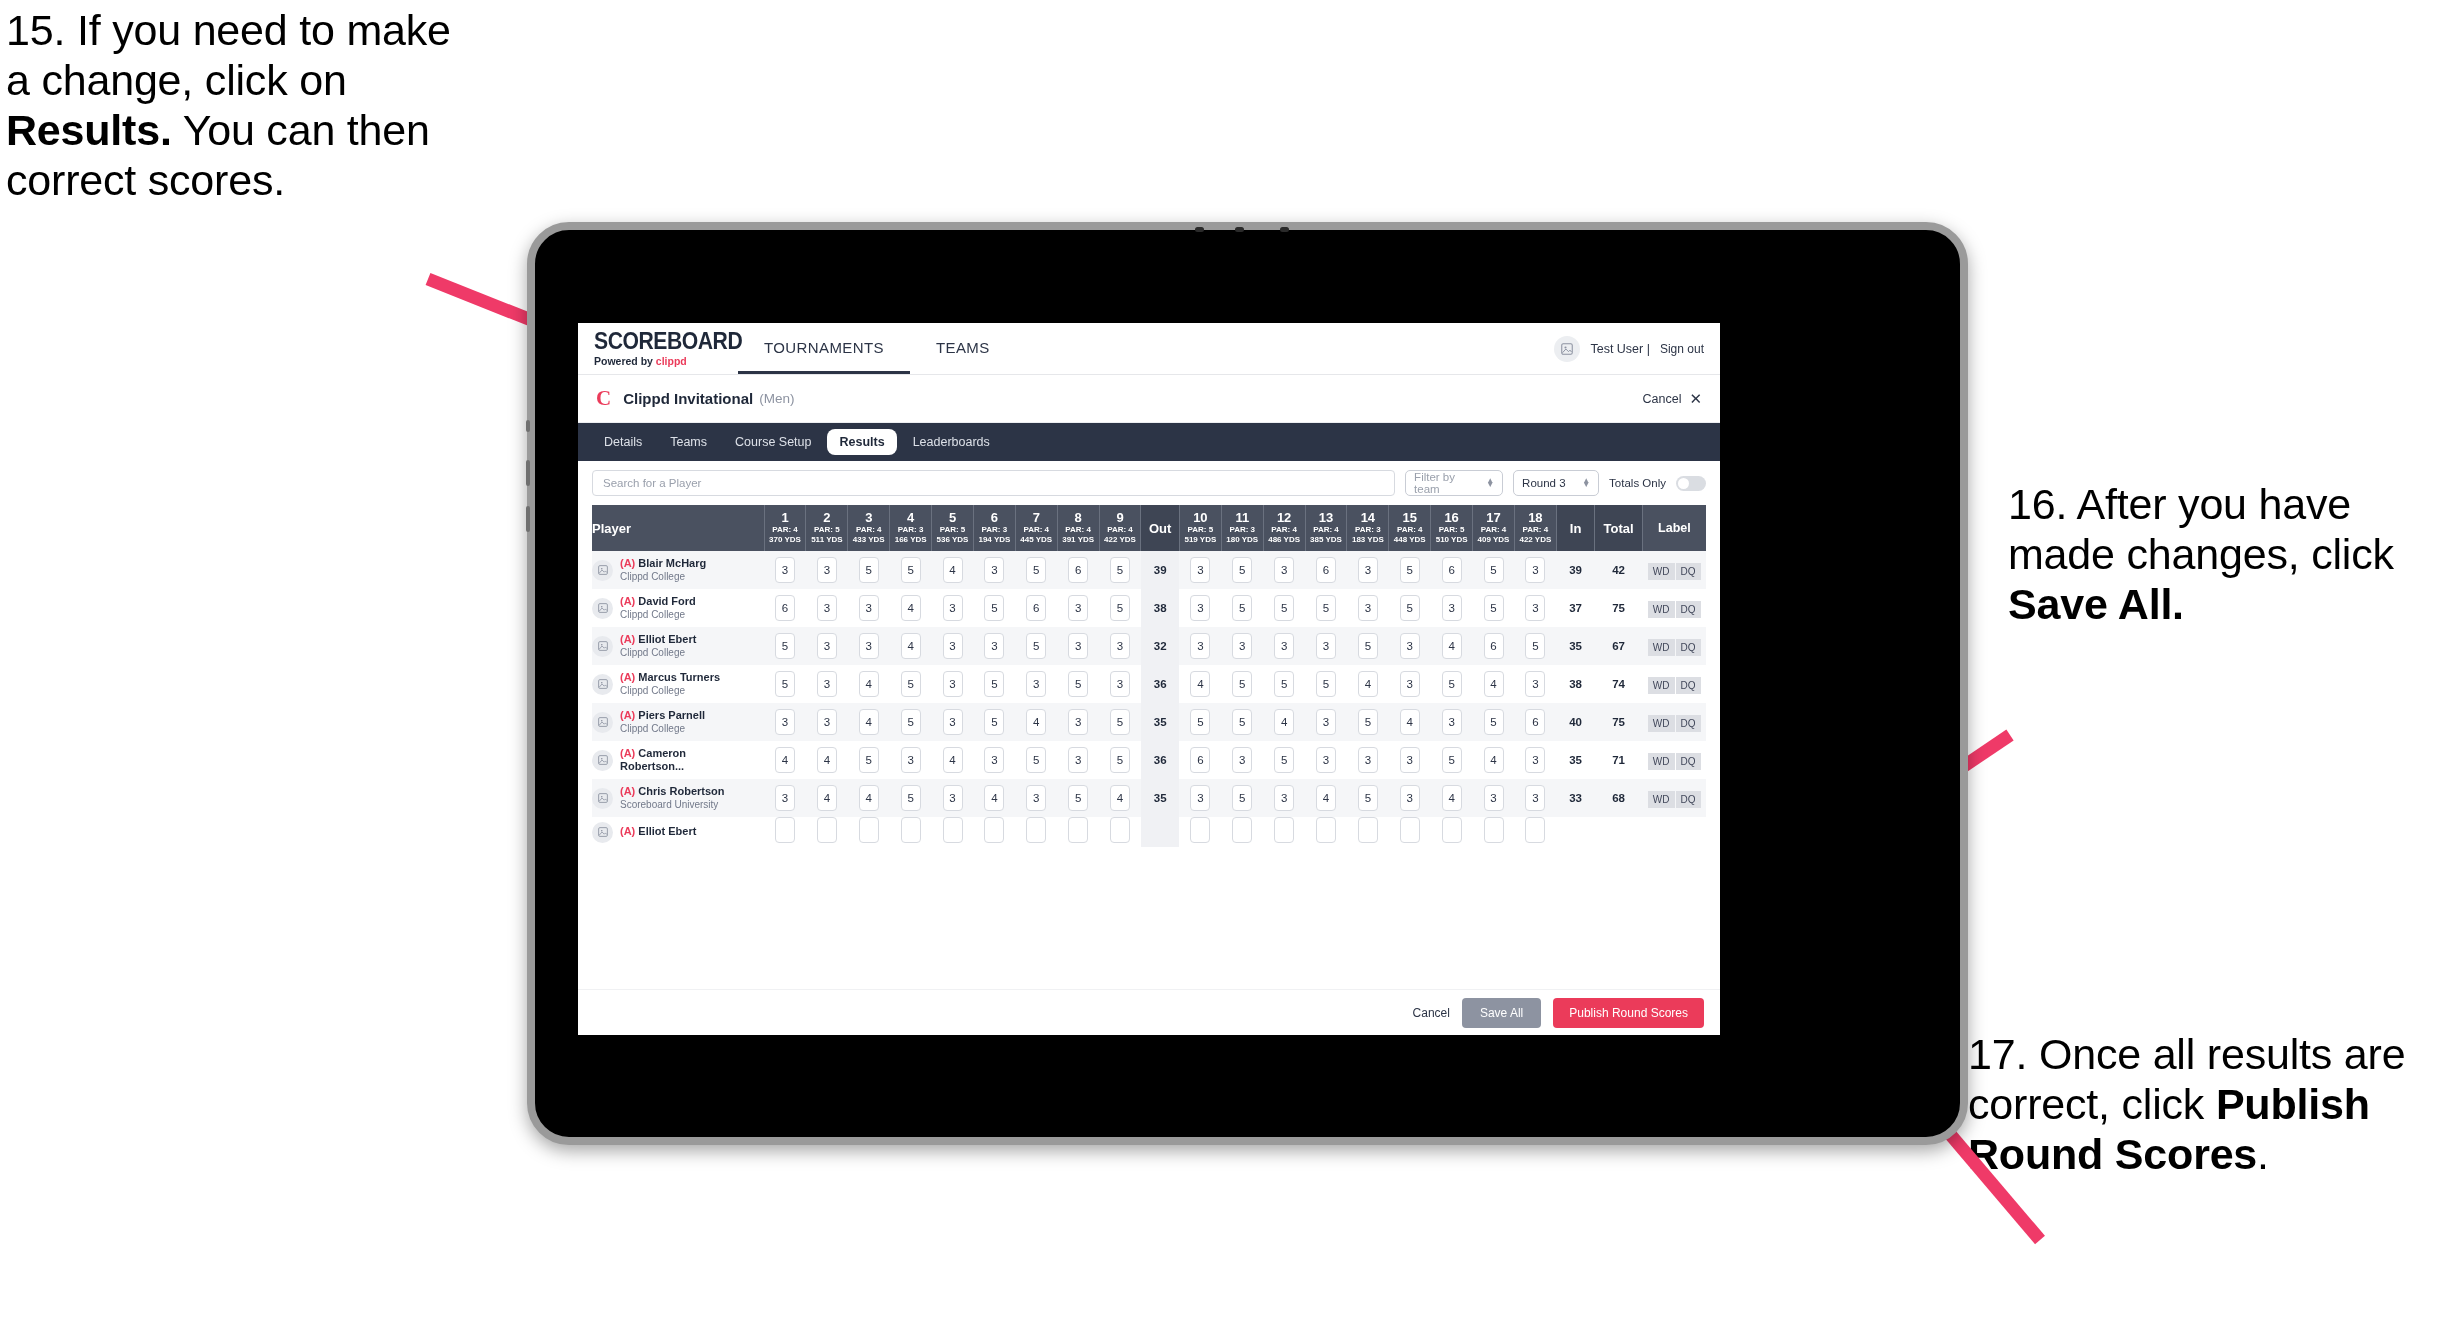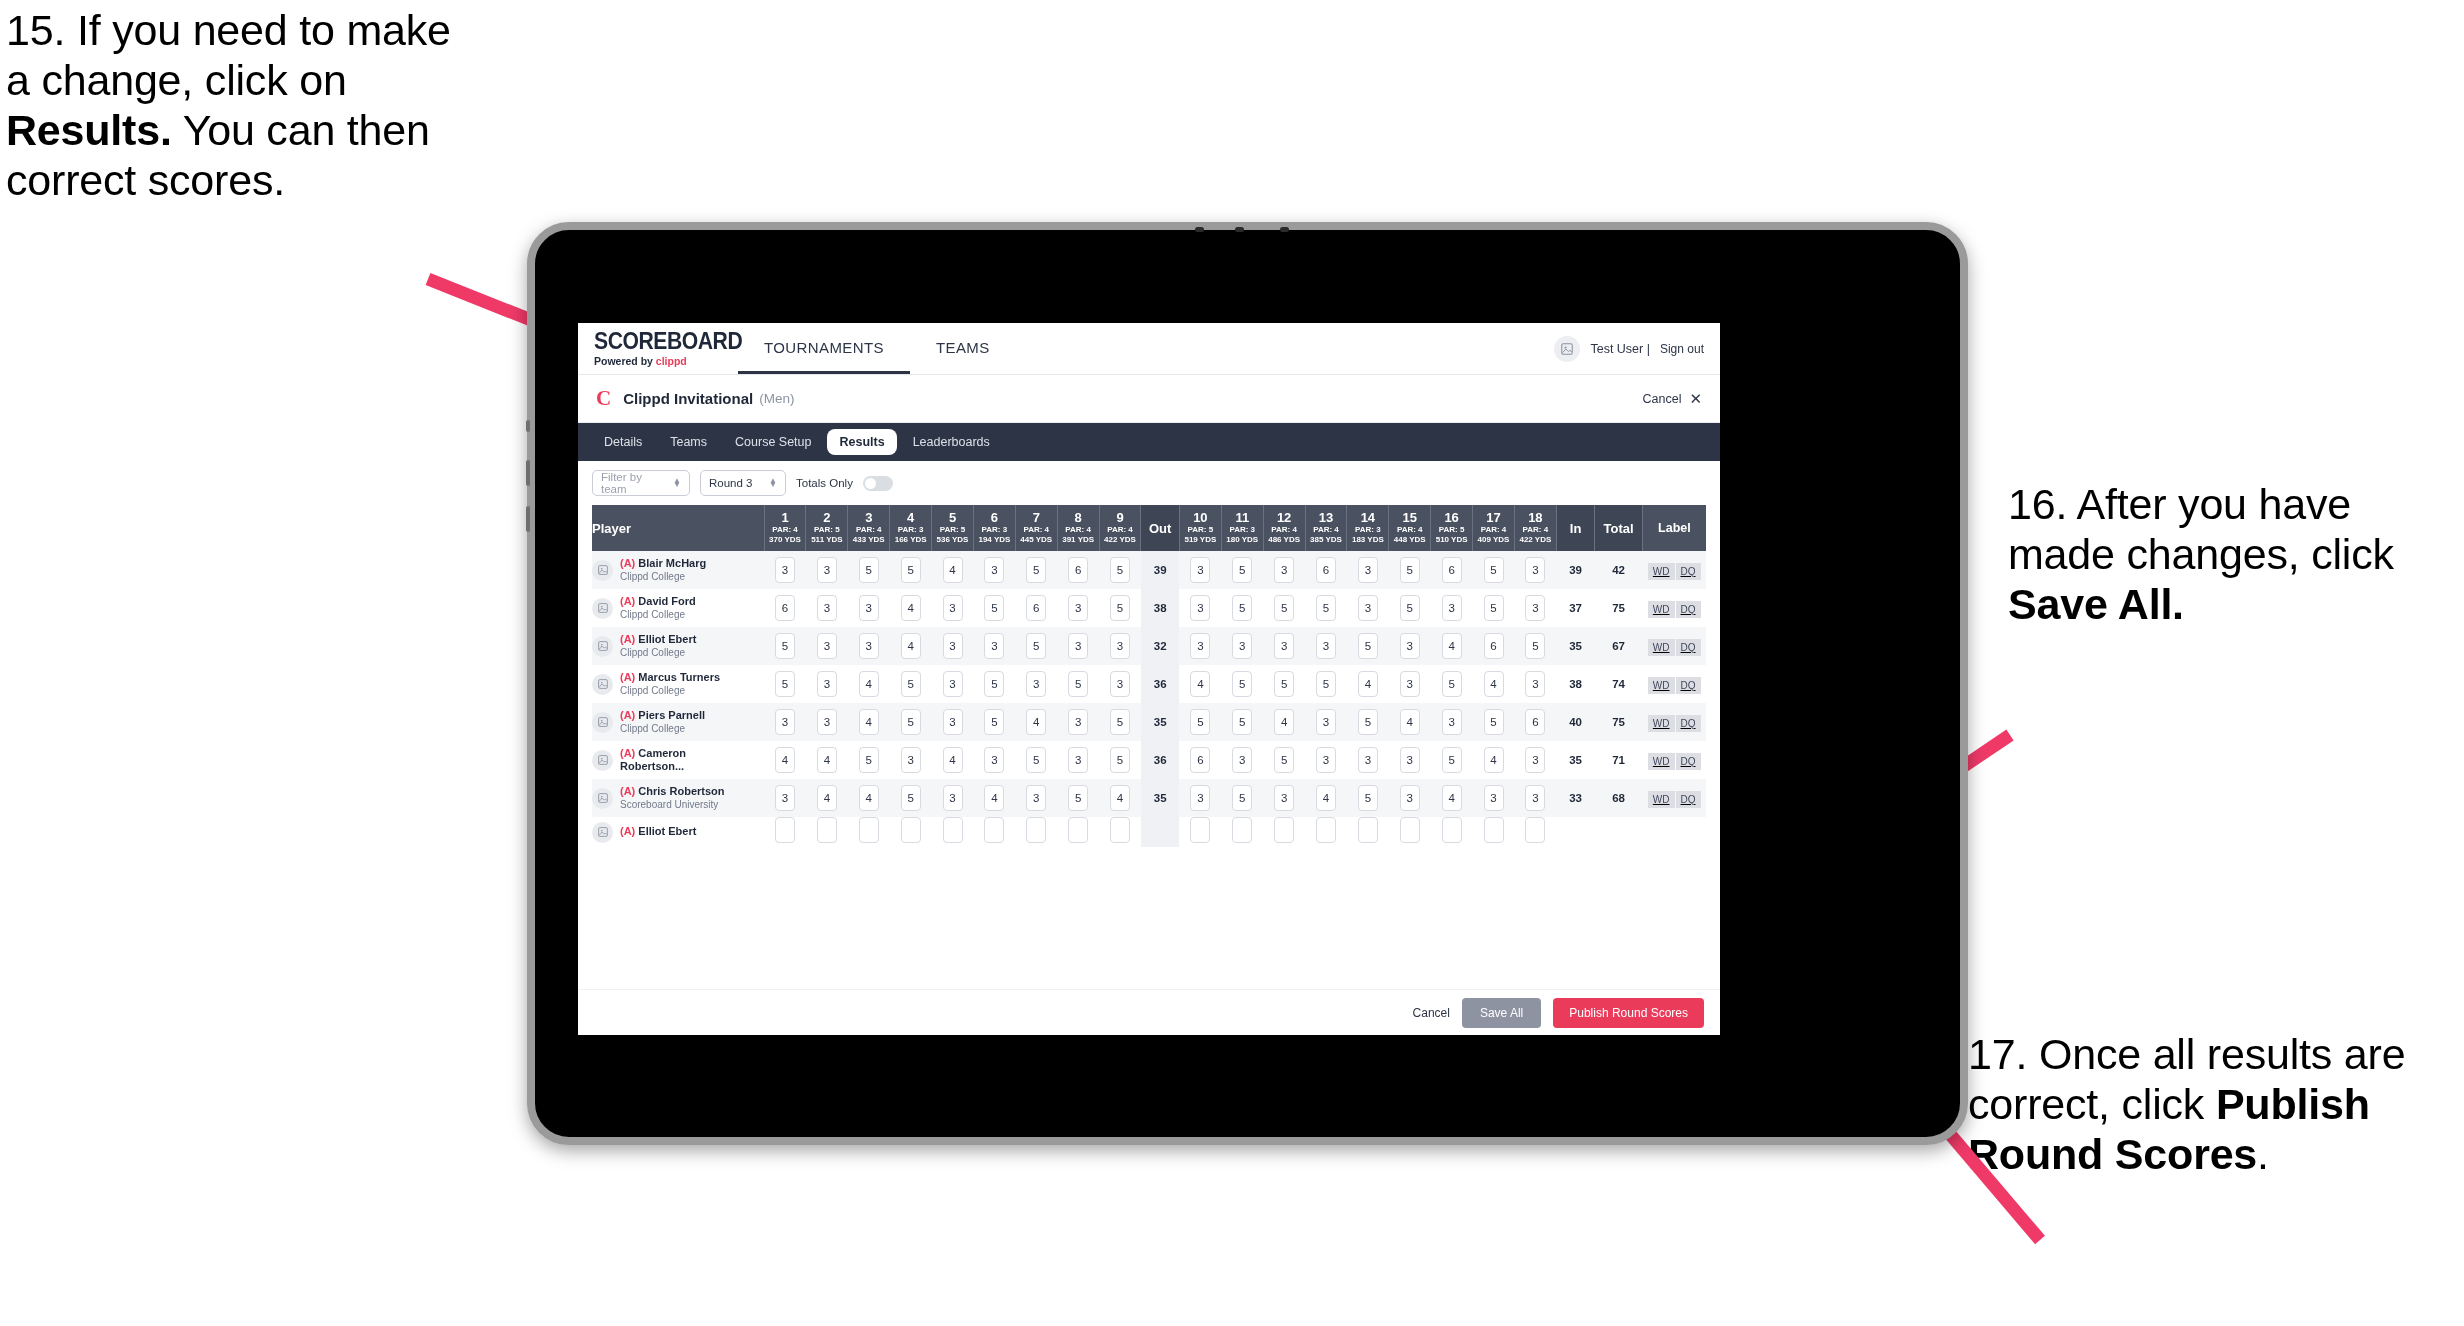--- a/index.html
+++ b/index.html
@@ -163,21 +163,21 @@
   .pteam { font-size:10px; color:#72798a; line-height:1.22; }
   td.sc { text-align:center; }
   .scbox {
     display:inline-flex; align-items:center; justify-content:center;
     width:20px; height:26px; border:1px solid #d7dae0; border-radius:4px;
     background:#fff; font-size:11.5px; color:#2c3446;
   }
   td.total { text-align:center; font-size:11.5px; font-weight:700; color:#1f2839; }
   td.outcell { text-align:center; font-size:11.5px; font-weight:700; color:#1f2839; background:#f0f1f4; }
   td.labelcell { text-align:center; }
-  .wdq { display:inline-flex; gap:1px;text-decoration:underline; }
+  .wdq { display:inline-flex; gap:1px; }
   .wdq span {
     background:#dcdee3; color:#41475a; font-size:10px; padding:3px 5px;
   }
 
   
   .footer {
     position:absolute; left:0; right:0; bottom:0; height:46px; background:#fff;
     display:flex; align-items:center; justify-content:flex-end; gap:12px; padding-right:16px;
     border-top:1px solid #f0f1f3;
   }
@@ -279,20 +279,23 @@
 
       <div class="subtabs">
         <div class="subtab">Details</div>
         <div class="subtab">Teams</div>
         <div class="subtab">Course Setup</div>
         <div class="subtab active">Results</div>
         <div class="subtab">Leaderboards</div>
       </div>
 
       <div class="toolbar">
+        <div class="searchbox">
+          <span>Search for a Player</span>
+        </div>
         <div class="selbox ph">
           <span>Filter by team</span>
           <span class="chev">▲<br>▼</span>
         </div>
         <div class="selbox val">
           <span>Round 3</span>
           <span class="chev">▲<br>▼</span>
         </div>
         <div class="totlabel">Totals Only</div>
         <div class="toggle">

